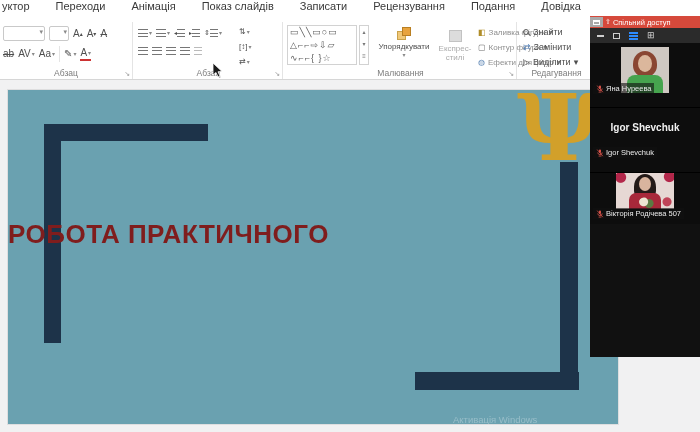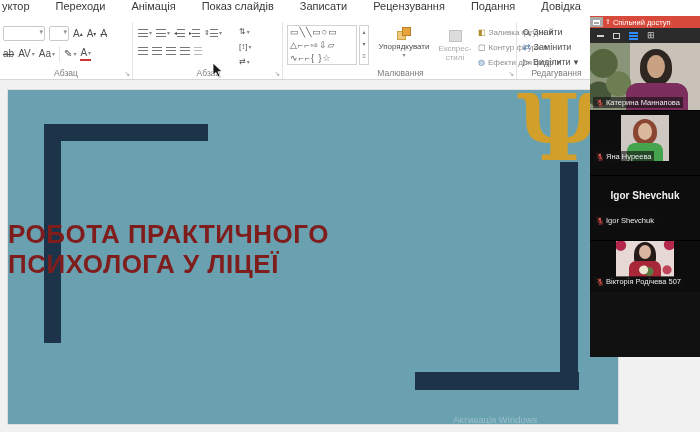--- a/index.html
+++ b/index.html
@@ -296,59 +296,40 @@
 
   <div class="workspace">
     <div class="slide">
       <div class="navbar bar-tl-v"></div>
       <div class="navbar bar-tl-h"></div>
       <div class="navbar bar-br-v"></div>
       <div class="navbar bar-br-h"></div>
       <div class="psi">Ψ</div>
       <div class="slide-title">
         <div>РОБОТА ПРАКТИЧНОГО</div>
-        <div>ПСИХОЛОГА У ЛІЦЕЇ</div>
       </div>
       <div class="watermark">Активація Windows</div>
     </div>
   </div>
 
   <div class="panel">
     <div class="share-bar">
       <span class="stop-share-btn">
           <span></span>
         </span>
       <span class="share-glyph">⇧</span>
       <span>Спільний доступ</span>
     </div>
     <div class="panel-toolbar">
       <span class="tb-min"></span>
       <span class="tb-restore"></span>
       <span class="tb-gallery"></span>
       <span class="tb-grid">⊞</span>
     </div>
 
-    <div class="tile t1">
-      <div class="pp t1-plants"></div>
-      <div class="pp t1-hair"></div>
-      <div class="pp t1-face"></div>
-      <div class="pp t1-body"></div>
-      <div class="name-tag nt-b0">
-        <svg class="mic" width="8" height="8" viewBox="0 0 10 10">
-            <g fill="#e0564c">
-              <rect x="3.8" y="0.5" width="2.4" height="4.5" rx="1.2"></rect>
-              <rect x="4.6" y="6.8" width="0.8" height="1.6"></rect>
-              <rect x="3.2" y="8.5" width="3.6" height="0.8"></rect>
-            </g>
-            <path d="M2.2 4.2a2.8 2.8 0 0 0 5.6 0" fill="none" stroke="#e0564c" stroke-width="0.9"></path>
-            <line x1="1.5" y1="0.8" x2="8.5" y2="9" stroke="#e0564c" stroke-width="1"></line>
-          </svg>
-        <span>Катерина Маннапова</span>
-      </div>
-    </div>
 
 
     <div class="tile t3">
       <div class="avatar t3-avatar">
         <div class="pp t3-hair"></div>
         <div class="pp t3-face"></div>
         <div class="pp t3-body"></div>
       </div>
       <div class="name-tag nt-b3">
         <svg class="mic" width="8" height="8" viewBox="0 0 10 10">

